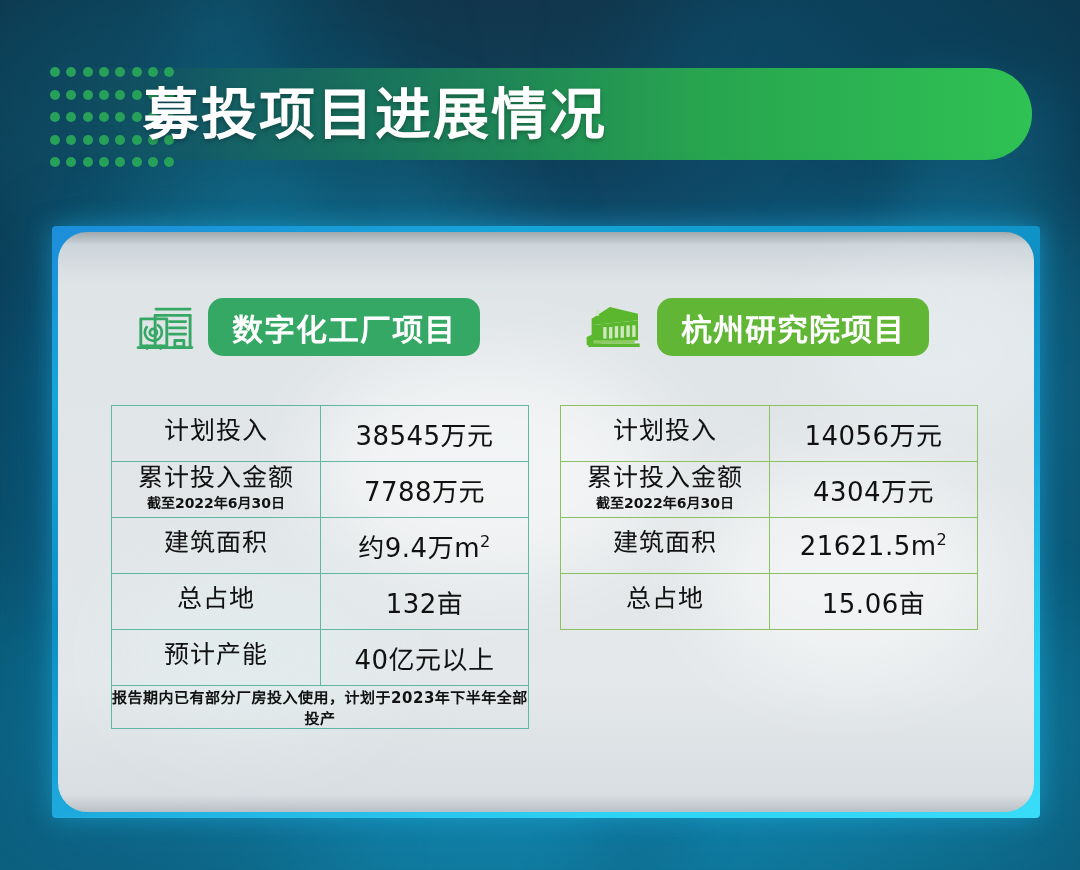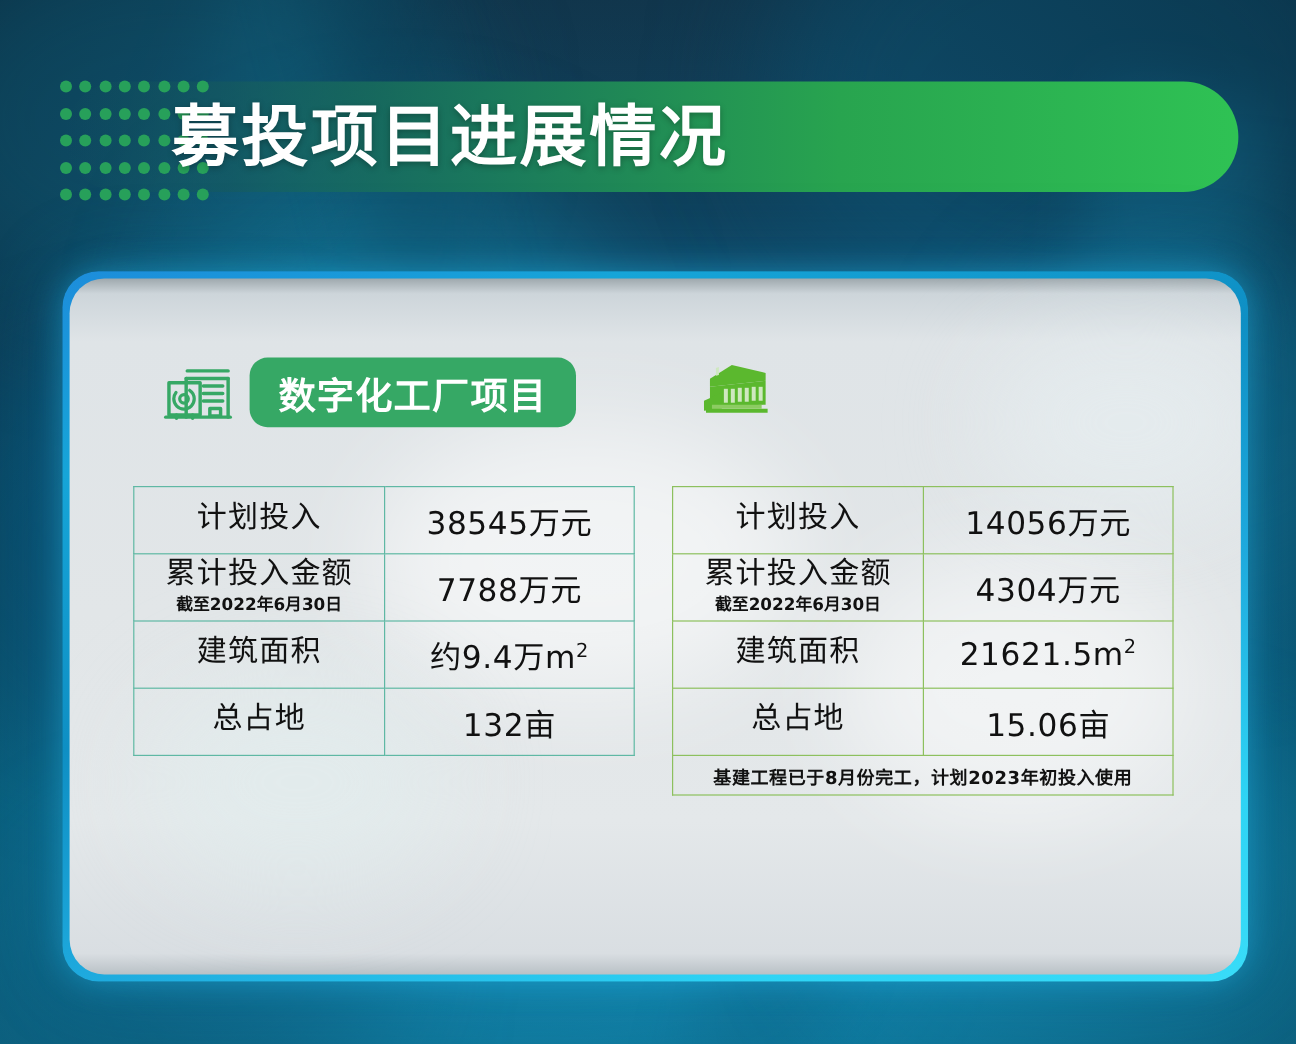--- a/index.html
+++ b/index.html
@@ -47,21 +47,21 @@
     position:absolute;left:131px;top:20px;z-index:4;
     font-family:"DejaVu Sans","Liberation Sans",sans-serif;
     font-size:56px;font-weight:bold;color:#ffffff;letter-spacing:2px;
     line-height:80px;white-space:nowrap;
     text-shadow:0 2px 5px rgba(0,0,0,.28);
   }
 
   
   .card-outer{
     position:absolute;left:52px;top:226px;width:976px;height:580px;
-    border-radius:30px;
+    border-radius:4px;
     background:linear-gradient(160deg,#1d8ddb 0%,#16a5d8 18%,#0e8fc4 42%,#1ea9dd 62%,#2ed4f5 84%,#39dcf8 100%);
     padding:6px;
     box-shadow:0 0 26px rgba(40,190,240,.42),0 0 70px rgba(20,140,200,.3);
   }
   .card-inner{
     width:100%;height:100%;border-radius:29px;
     background:linear-gradient(180deg,#9ea8ad 0%,#cdd5da 2.2%,#dfe4e7 9%,#e2e6e8 48%,#e4e8ea 78%,#d9dee2 97%,#b9c1c6 100%);
     position:relative;overflow:hidden;
   }
   .sheen{position:absolute;border-radius:50%;filter:blur(40px);pointer-events:none;}
@@ -227,20 +227,29 @@
                   <span class="t-main">建筑面积</span>
                 </td>
                 <td class="t-value" style="border-color: rgb(95, 184, 164);">约9.4万m<sup>2</sup></td>
               </tr>
               <tr>
                 <td class="t-label" style="border-color: rgb(95, 184, 164);">
                   <span class="t-main">总占地</span>
                 </td>
                 <td class="t-value" style="border-color: rgb(95, 184, 164);">132亩</td>
               </tr>
+              <tr>
+                <td class="t-label" style="border-color: rgb(95, 184, 164);">
+                  <span class="t-main">预计产能</span>
+                </td>
+                <td class="t-value" style="border-color: rgb(95, 184, 164);">40亿元以上</td>
+              </tr>
+              <tr>
+                <td class="t-note" colspan="2" style="border-color: rgb(95, 184, 164);">报告期内已有部分厂房投入使用，计划于2023年下半年全部投产</td>
+              </tr>
             </tbody>
         </table>
       </div>
 
       <div class="col">
 
         <div class="proj-head right">
           <svg class="proj-icon" viewBox="0 0 70 56">
             <g fill="#5bb82e">
               <path d="M8 18 L30 4 L64 12 L64 20 L8 26 Z"></path>
@@ -254,20 +263,21 @@
               <rect x="36" y="27" width="4" height="14"></rect>
               <rect x="43" y="27" width="4" height="14"></rect>
               <rect x="50" y="26" width="4" height="14"></rect>
               <rect x="57" y="26" width="4" height="14"></rect>
               <rect x="14" y="11" width="3" height="8" transform="skewY(-16)"></rect>
             </g>
             <g fill="#8ccc62">
               <path d="M10 44 H60 V48 H10 Z"></path>
             </g>
           </svg>
+          <div class="proj-pill pill-light" style="background: rgb(98, 182, 54);">杭州研究院项目</div>
         </div>
 
         <table class="tbl right">
           <tbody id="tbody-1">
               <tr>
                 <td class="t-label" style="border-color: rgb(141, 192, 94);">
                   <span class="t-main">计划投入</span>
                 </td>
                 <td class="t-value" style="border-color: rgb(141, 192, 94);">14056万元</td>
               </tr>
@@ -283,22 +293,19 @@
                   <span class="t-main">建筑面积</span>
                 </td>
                 <td class="t-value" style="border-color: rgb(141, 192, 94);">21621.5m<sup>2</sup></td>
               </tr>
               <tr>
                 <td class="t-label" style="border-color: rgb(141, 192, 94);">
                   <span class="t-main">总占地</span>
                 </td>
                 <td class="t-value" style="border-color: rgb(141, 192, 94);">15.06亩</td>
               </tr>
-              <tr>
-                <td class="t-note" colspan="2" style="border-color: rgb(141, 192, 94);">基建工程已于8月份完工，计划2023年初投入使用</td>
-              </tr>
             </tbody>
         </table>
       </div>
 
     </div>
   </div>
 </div>
 
 </body></html>

